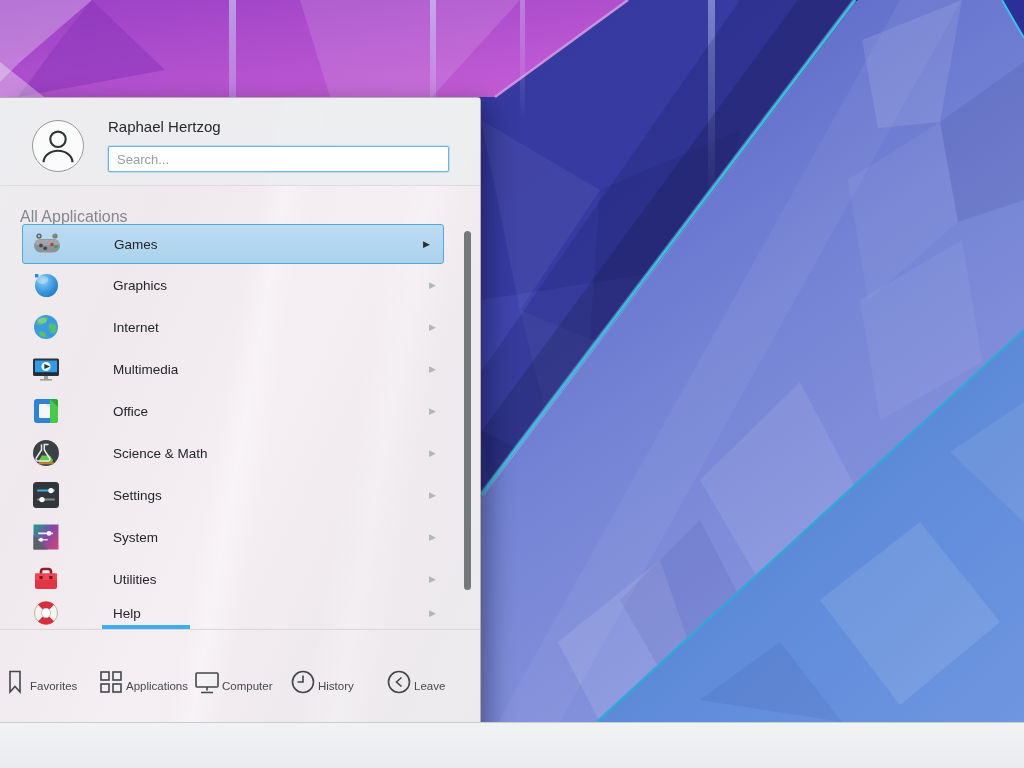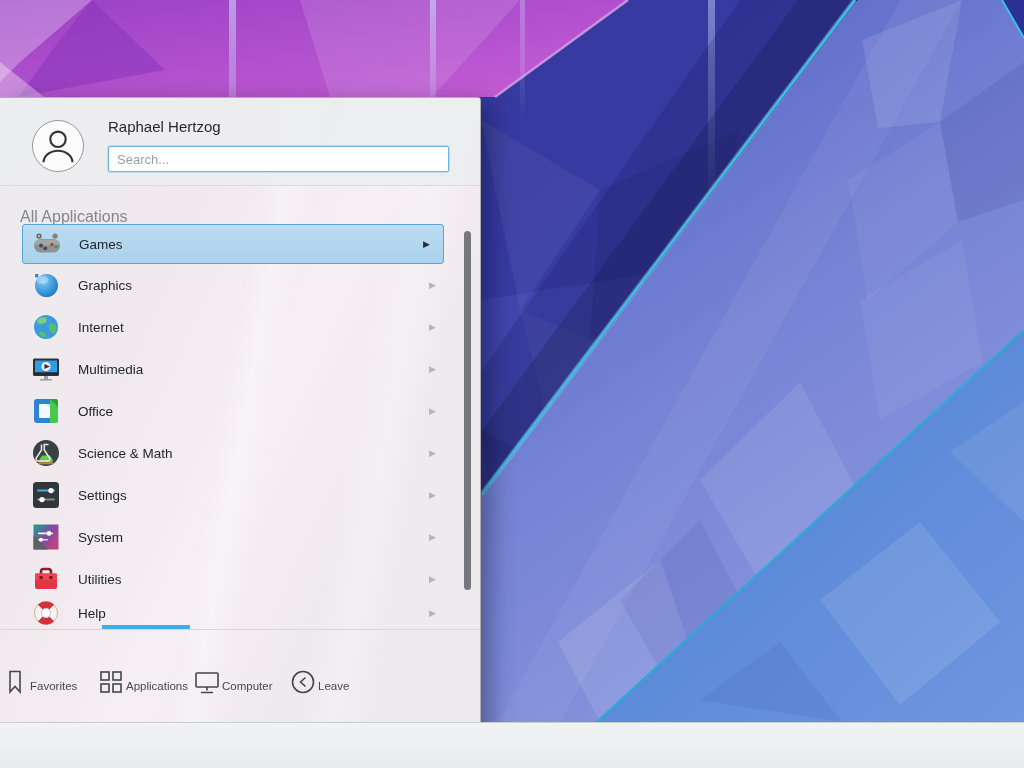--- a/index.html
+++ b/index.html
@@ -24,21 +24,21 @@
     background:#fbfbfc;border:1px solid #97999d;}
   .user-name{position:absolute;left:108px;top:20px;font-size:15px;color:#26292c;}
   .search{position:absolute;left:108px;top:48px;width:341px;height:26px;
     border:1px solid #6fb3de;border-radius:2px;background:#fff;padding:0 8px;
     font-size:13px;color:#2b2e31;outline:none;box-shadow:0 0 0 1px rgba(61,174,233,.25);}
   .search::placeholder{color:#9ba0a4;}
   .section-label{position:absolute;left:20px;top:110px;font-size:16px;color:#84878b;}
 
   .cat-list{position:absolute;left:0;right:0;top:125px;height:407px;overflow:hidden;
     border-bottom:1px solid #d9d5d8;}
-  .cat-row{position:relative;height:42px;display:flex;align-items:center;padding-left:30px;}
+  .cat-row{position:relative;height:42px;display:flex;align-items:center;padding-left:30px;gap:35px;}
   .cat-row .ci{width:32px;height:32px;flex:0 0 32px;}
   .cat-row .cl{margin-left:16px;font-size:13.5px;color:#232629;}
   .cat-row .ca{margin-left:auto;margin-right:44px;font-size:9px;color:#b3b6b9;}
   .cat-row.sel{margin:1px 36px 0 22px;padding-left:8px;height:40px;border-radius:3px;
     background:linear-gradient(180deg,#bcdcf2,#abd2ec);border:1px solid #55a6da;}
   .cat-row.sel .ca{margin-right:13px;color:#2b2f33;}
   .cat-row.help{margin-top:-8px;}
   .scrollbar{position:absolute;left:464px;top:133px;width:7px;height:359px;border-radius:4px;
     background:#74787c;}
   .help-bar{position:absolute;left:102px;top:527px;width:88px;height:4px;background:#3daee9;}
@@ -339,20 +339,29 @@
             <rect x="4" y="6" width="22" height="14" rx="1"></rect>
             <path d="M15 20 v3.5 M9 25.5 h12"></path>
           </g>
         </svg>
         <span class="tl">Computer</span>
       </div>
       <div class="tab">
         <svg viewBox="0 0 30 30" width="30" height="30">
           <g fill="none" stroke="#43474b" stroke-width="1.6">
             <circle cx="15" cy="15" r="10.5"></circle>
+            <path d="M15 8.5 V15 H9.5"></path>
+          </g>
+        </svg>
+        <span class="tl">History</span>
+      </div>
+      <div class="tab">
+        <svg viewBox="0 0 30 30" width="30" height="30">
+          <g fill="none" stroke="#43474b" stroke-width="1.6">
+            <circle cx="15" cy="15" r="10.5"></circle>
             <path d="M17.5 10.5 L12.5 15 l5 4.5"></path>
           </g>
         </svg>
         <span class="tl">Leave</span>
       </div>
     </div>
   </div>
 
   <div id="taskbar">
     

